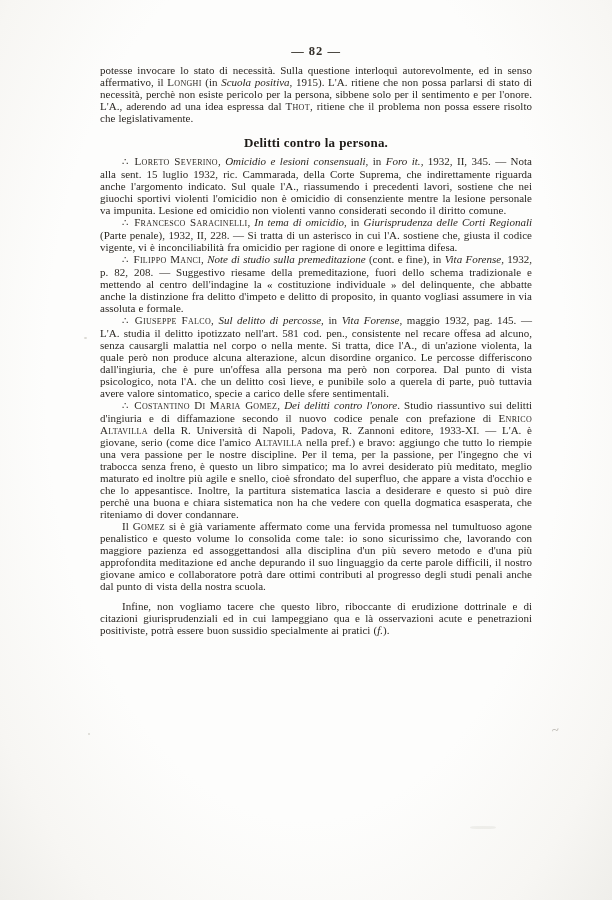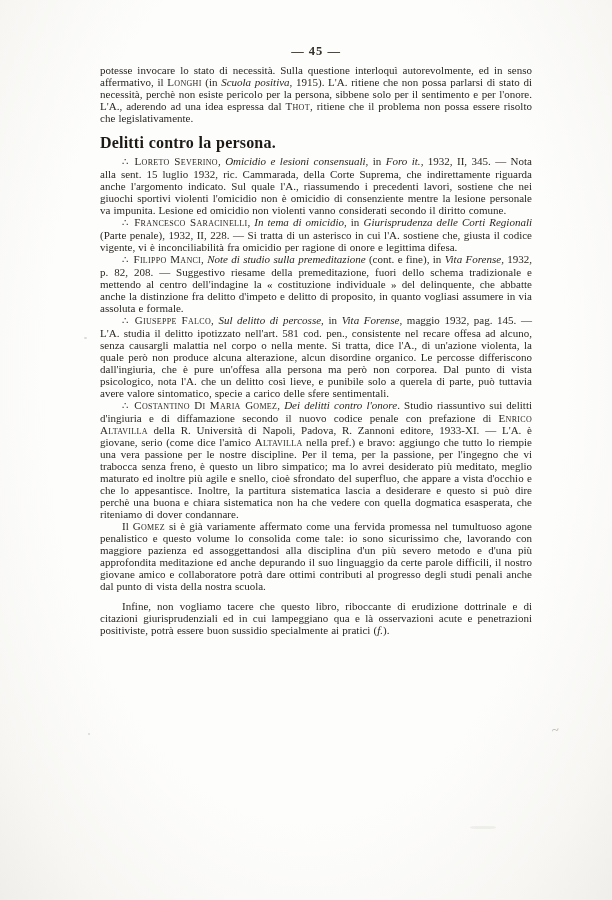--- a/index.html
+++ b/index.html
@@ -31,25 +31,25 @@
     line-height: 12px;
     text-align: justify;
     word-spacing: 0.4px;
     color: #2b2722;
   }
   .page-body p { margin: 0; }
   .page-body p.indent { text-indent: 22px; }
   .page-body p.gap-top { margin-top: 8px; }
   .page-body h2 {
     margin: 13px 0 6px 0;
-    font-size: 16px;
+    font-size: 13px;
     font-weight: bold;
     color: #1d1a16;
     letter-spacing: 0.2px;
-    text-align: left;
+    text-align: center;
   }
   .sc { font-variant: small-caps; letter-spacing: 0.3px; }
   .i  { font-style: italic; }
   .m  { letter-spacing: 1px; font-size: 10px; }
   .pencil-mark {
     position: absolute;
     top: 722px; left: 552px;
     color: #9a968e;
     opacity: 0.75;
     font-size: 13px;
@@ -63,21 +63,21 @@
   }
   .speck.s1 { top: 337px; left: 84px; width: 3px; height: 2px; }
   .speck.s2 { top: 733px; left: 88px; width: 2px; height: 2px; }
   .speck.s3 { top: 826px; left: 470px; width: 26px; height: 3px; border-radius: 40%; opacity: 0.18; }
 </style>
 </head>
 <body>
 
 <div class="page">
   <div class="page-header">
-    <span>— 45 —</span>
+    <span>— 82 —</span>
   </div>
 
   <div class="page-body">
       <p class=""><span>potesse invocare lo stato di necessità. Sulla questione interloquì autorevolmente, ed in senso affermativo, il </span><span class="sc">Longhi</span><span> (in </span><span class="i">Scuola positiva</span><span>, 1915). L'A. ritiene che non possa parlarsi di stato di necessità, perchè non esiste pericolo per la persona, sibbene solo per il sentimento e per l'onore. L'A., aderendo ad una idea espressa dal </span><span class="sc">Thot</span><span>, ritiene che il problema non possa essere risolto che legislativamente.</span></p>
       <h2>Delitti contro la persona.</h2>
       <p class="indent"><span class="m">∴ </span><span class="sc">Loreto Severino</span><span>, </span><span class="i">Omicidio e lesioni consensuali</span><span>, in </span><span class="i">Foro it.</span><span>, 1932, II, 345. — Nota alla sent. 15 luglio 1932, ric. Cammarada, della Corte Suprema, che indirettamente riguarda anche l'argomento indicato. Sul quale l'A., riassumendo i precedenti lavori, sostiene che nei giuochi sportivi violenti l'omicidio non è omicidio di consenziente mentre la lesione personale va impunita. Lesione ed omicidio non violenti vanno considerati secondo il diritto comune.</span></p>
       <p class="indent"><span class="m">∴ </span><span class="sc">Francesco Saracinelli</span><span>, </span><span class="i">In tema di omicidio</span><span>, in </span><span class="i">Giurisprudenza delle Corti Regionali</span><span> (Parte penale), 1932, II, 228. — Si tratta di un asterisco in cui l'A. sostiene che, giusta il codice vigente, vi è inconciliabilità fra omicidio per ragione di onore e legittima difesa.</span></p>
       <p class="indent"><span class="m">∴ </span><span class="sc">Filippo Manci</span><span>, </span><span class="i">Note di studio sulla premeditazione</span><span> (cont. e fine), in </span><span class="i">Vita Forense</span><span>, 1932, p. 82, 208. — Suggestivo riesame della premeditazione, fuori dello schema tradizionale e mettendo al centro dell'indagine la « costituzione individuale » del delinquente, che abbatte anche la distinzione fra delitto d'impeto e delitto di proposito, in quanto vogliasi assumere in via assoluta e formale.</span></p>
       <p class="indent"><span class="m">∴ </span><span class="sc">Giuseppe Falco</span><span>, </span><span class="i">Sul delitto di percosse</span><span>, in </span><span class="i">Vita Forense</span><span>, maggio 1932, pag. 145. — L'A. studia il delitto ipotizzato nell'art. 581 cod. pen., consistente nel recare offesa ad alcuno, senza causargli malattia nel corpo o nella mente. Si tratta, dice l'A., di un'azione violenta, la quale però non produce alcuna alterazione, alcun disordine organico. Le percosse differiscono dall'ingiuria, che è pure un'offesa alla persona ma però non corporea. Dal punto di vista psicologico, nota l'A. che un delitto così lieve, e punibile solo a querela di parte, può tuttavia avere valore sintomatico, specie a carico delle sfere sentimentali.</span></p>
       <p class="indent"><span class="m">∴ </span><span class="sc">Costantino Di Maria Gomez</span><span>, </span><span class="i">Dei delitti contro l'onore</span><span>. Studio riassuntivo sui delitti d'ingiuria e di diffamazione secondo il nuovo codice penale con prefazione di </span><span class="sc">Enrico Altavilla</span><span> della R. Università di Napoli, Padova, R. Zannoni editore, 1933-XI. — L'A. è giovane, serio (come dice l'amico </span><span class="sc">Altavilla</span><span> nella pref.) e bravo: aggiungo che tutto lo riempie una vera passione per le nostre discipline. Per il tema, per la passione, per l'ingegno che vi trabocca senza freno, è questo un libro simpatico; ma lo avrei desiderato più meditato, meglio maturato ed inoltre più agile e snello, cioè sfrondato del superfluo, che appare a vista d'occhio e che lo appesantisce. Inoltre, la partitura sistematica lascia a desiderare e questo si può dire perchè una buona e chiara sistematica non ha che vedere con quella dogmatica esasperata, che riteniamo di dover condannare.</span></p>

